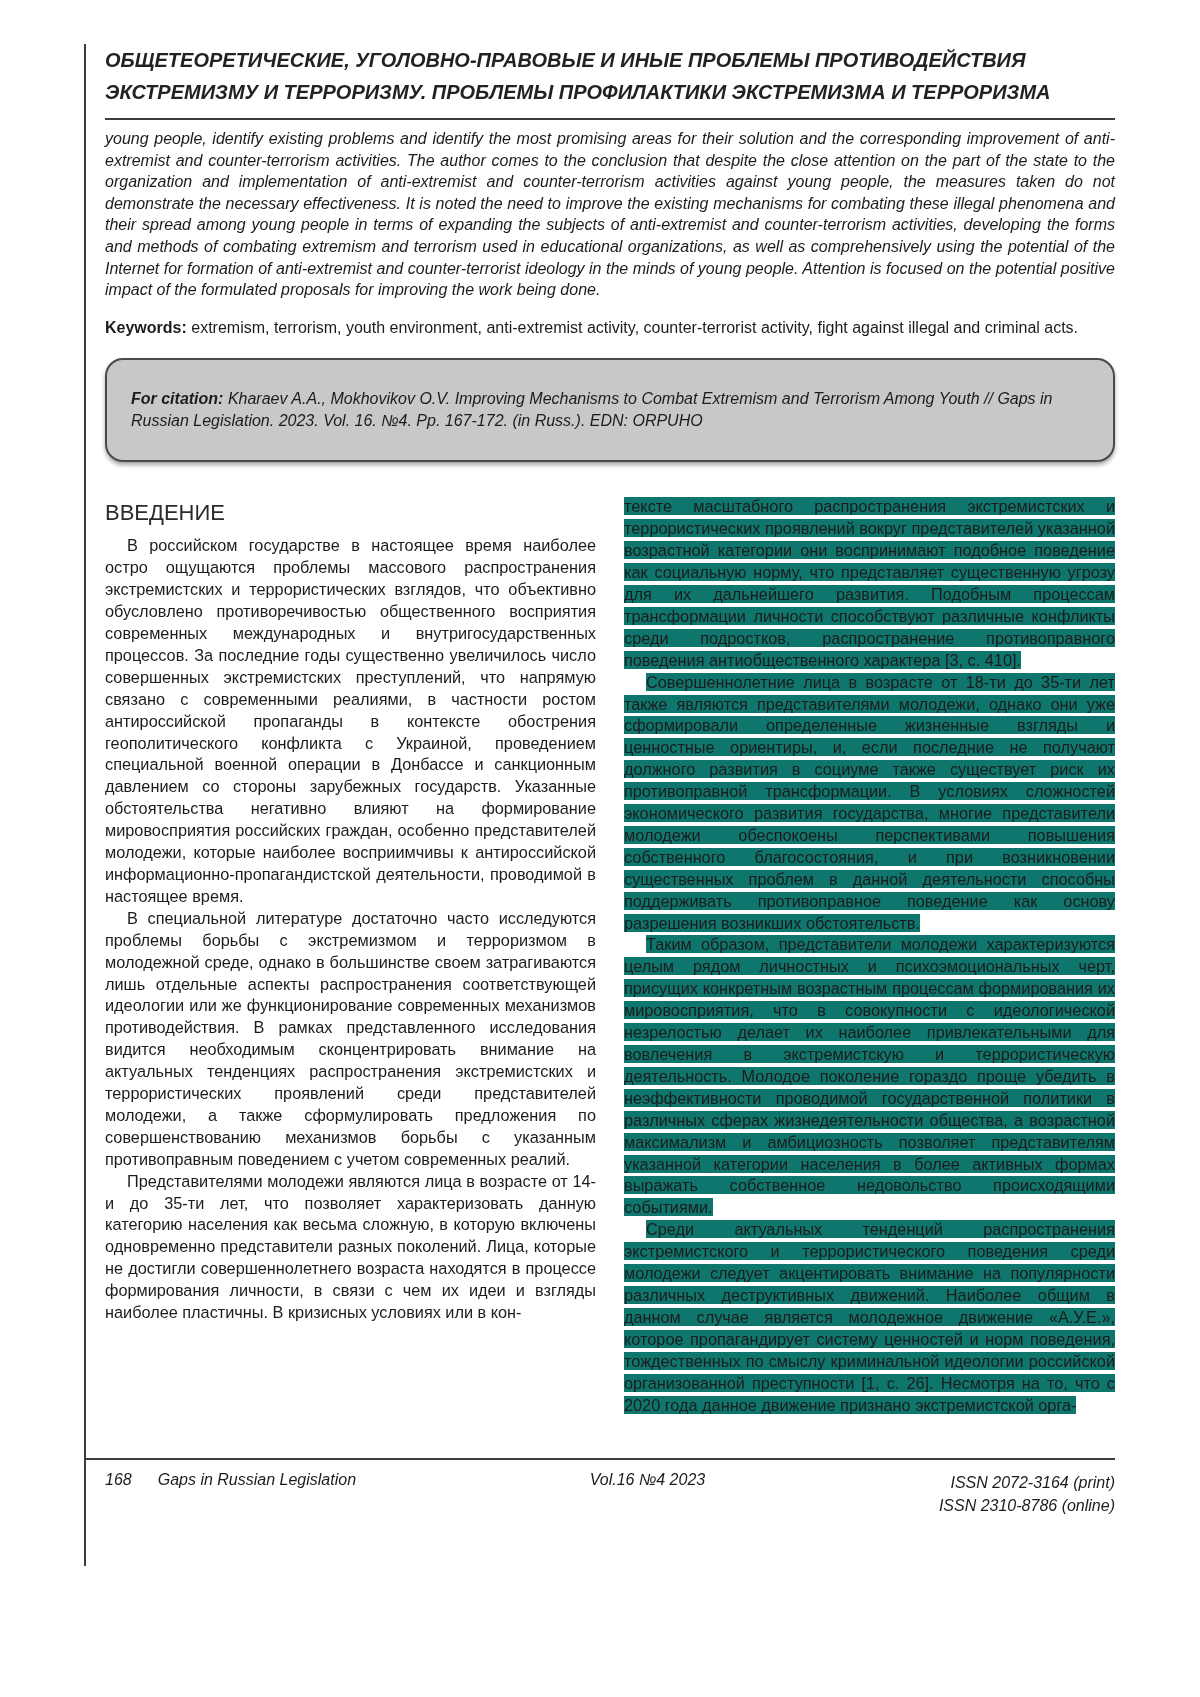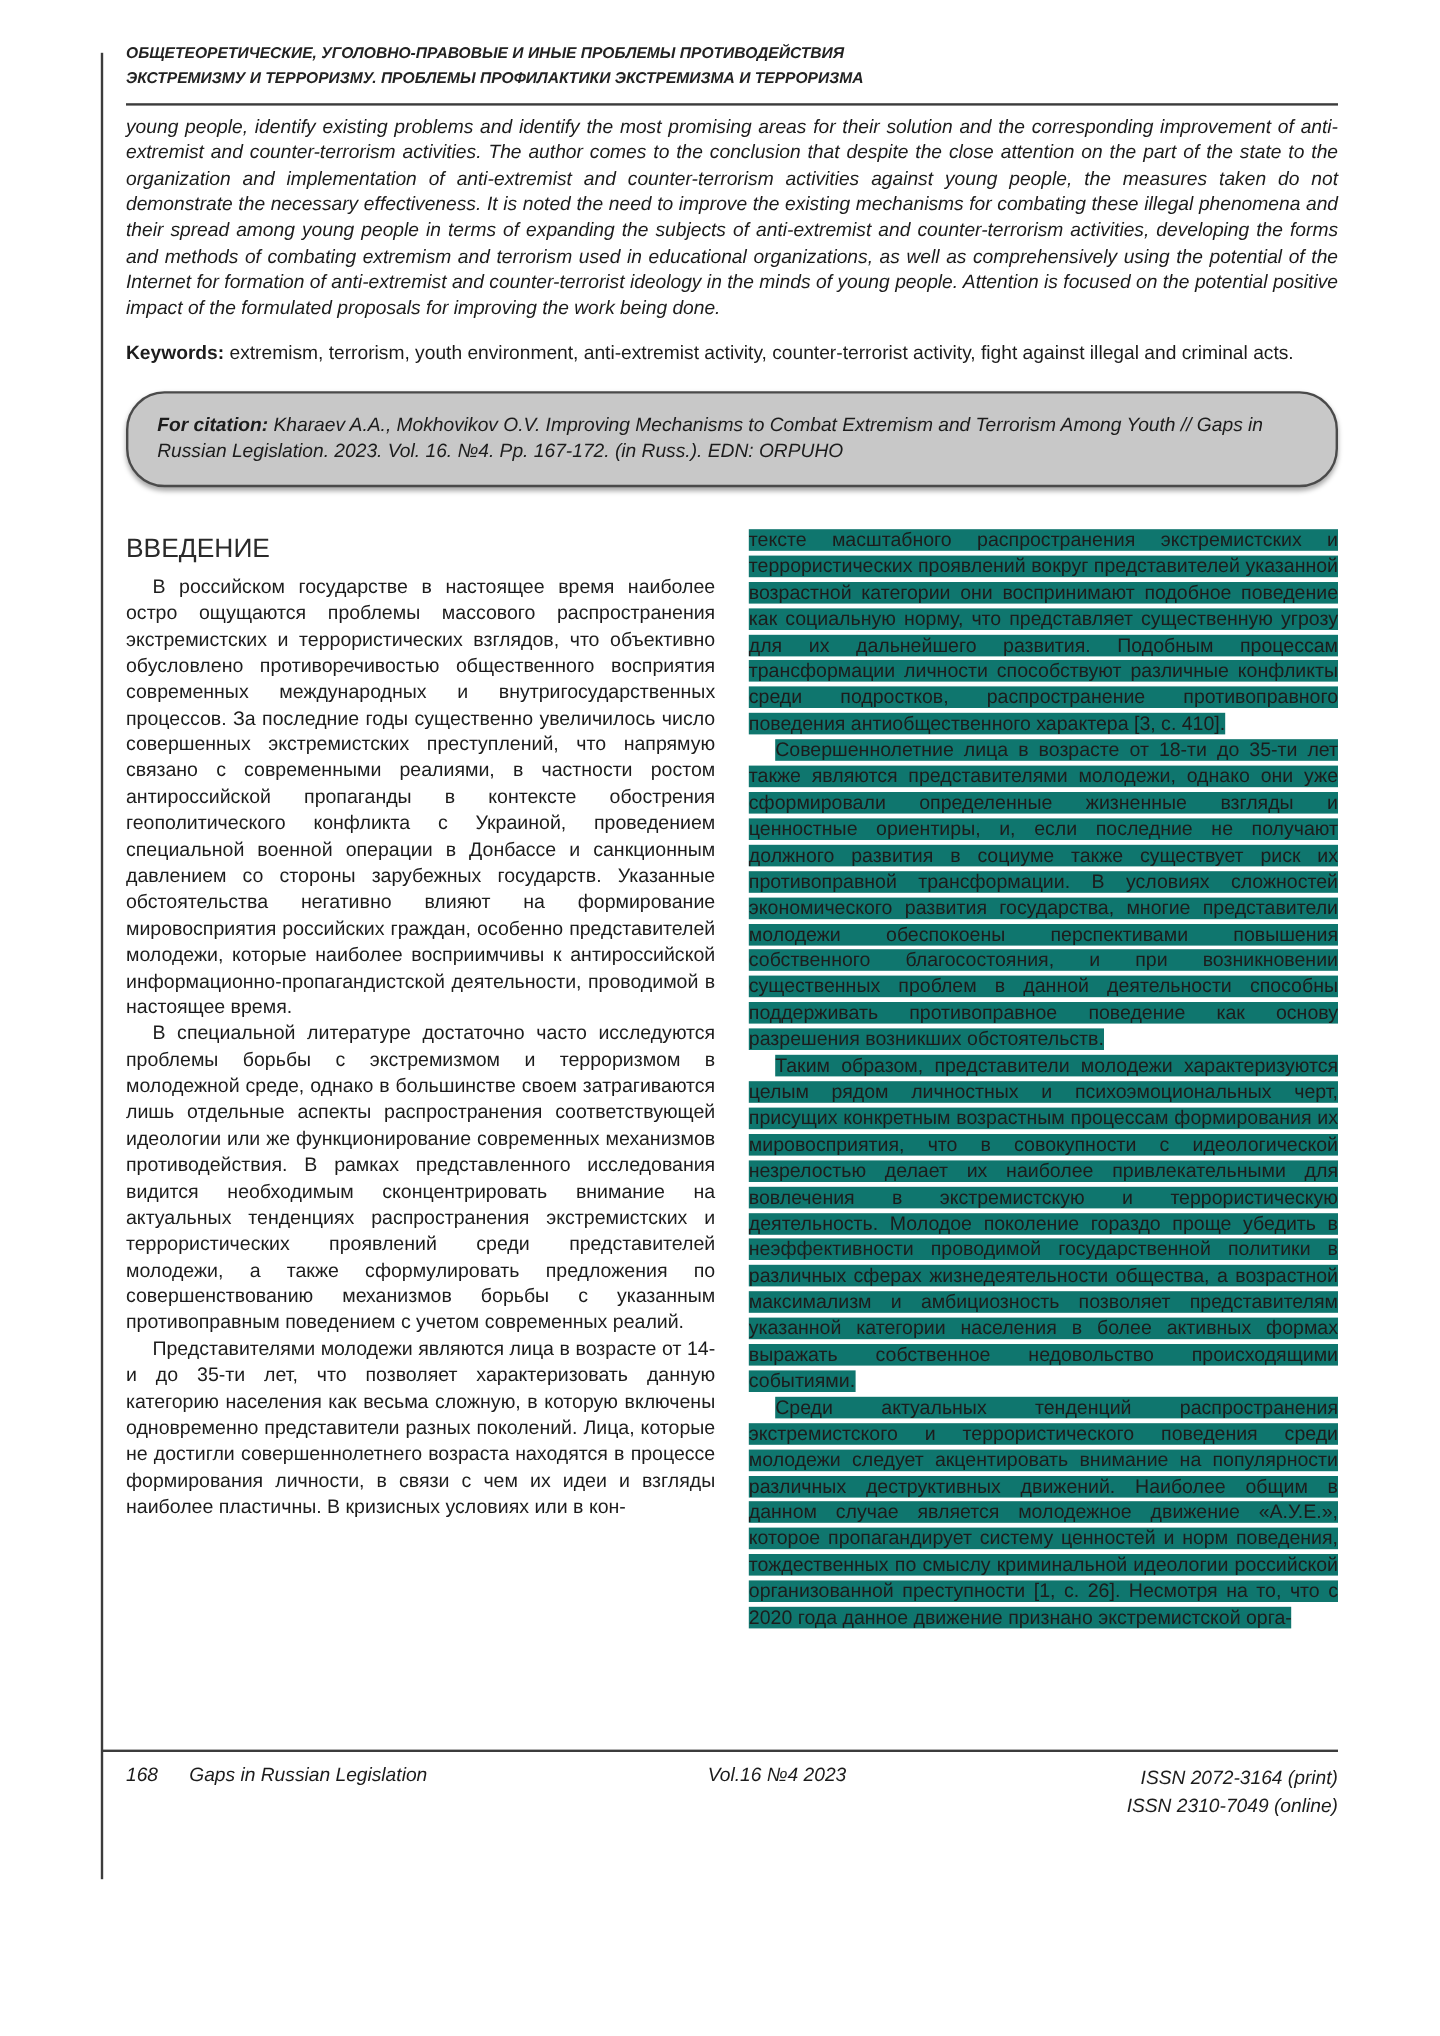--- a/index.html
+++ b/index.html
@@ -6,37 +6,37 @@
   html, body { background:#e9e9e9; }
   .page {
     position:relative; width:1200px; height:1697px; margin:0 auto;
     background:#ffffff; color:#1c1c1c;
     font-family:"Liberation Sans", sans-serif; overflow:hidden;
   }
   .vrule { position:absolute; left:84px; top:44px; width:2px; height:1522px; background:#3c3c3c; }
   .content { position:absolute; left:105px; top:0; width:1010px; }
 
   .running-head {
-    padding-top:34px; padding-bottom:10px; border-bottom:2px solid #3c3c3c;
-    font-style:italic; font-weight:bold; font-size:13px; line-height:1.6; color:#222;
+    padding-top:44px; padding-bottom:10px; border-bottom:2px solid #3c3c3c;
+    font-style:italic; font-weight:bold; font-size:20px; line-height:1.6; color:#222;
   }
 
   .abstract {
     margin-top:8px; font-style:italic; text-align:justify;
     font-size:16px; line-height:21.6px;
   }
   .keywords {
     margin-top:16px; text-align:justify;
     font-size:16px; line-height:21.6px;
   }
   .b { font-weight:bold; }
 
   .citation-box {
-    margin-top:20px; background:#c8c8c8; border:2px solid #4a4a4a; border-radius:32px;
-    padding:16px 24px; font-style:italic; font-size:16px; line-height:22px;
+    margin-top:20px; background:#c8c8c8; border:2px solid #4a4a4a; border-radius:18px;
+    padding:28px 24px; font-style:italic; font-size:16px; line-height:22px;
     box-shadow:0 3px 4px rgba(0,0,0,0.35);
   }
 
   .columns { display:flex; gap:28px; margin-top:34px; }
   .col { flex:1; min-width:0; text-align:justify; font-size:16.3px; line-height:21.9px; }
   .col h2 {
     font-size:22px; font-weight:400; line-height:1.32;
     margin:14px 0 8px; text-align:left; color:#2a2a2a;
   }
   .col h2:first-child { margin-top:2px; }
@@ -100,17 +100,17 @@
 
   </div>
 
   <footer class="footer">
     <div class="f-left">
       <span>168</span><span class="f-journal">Gaps in Russian Legislation</span>
     </div>
     <div class="f-center">Vol.16 №4  2023</div>
     <div class="f-right">
       <div>ISSN 2072-3164 (print)</div>
-      <div>ISSN 2310-7049 (online)</div>
+      <div>ISSN 2310-8786 (online)</div>
     </div>
   </footer>
 
 </div>
 
 </body></html>

